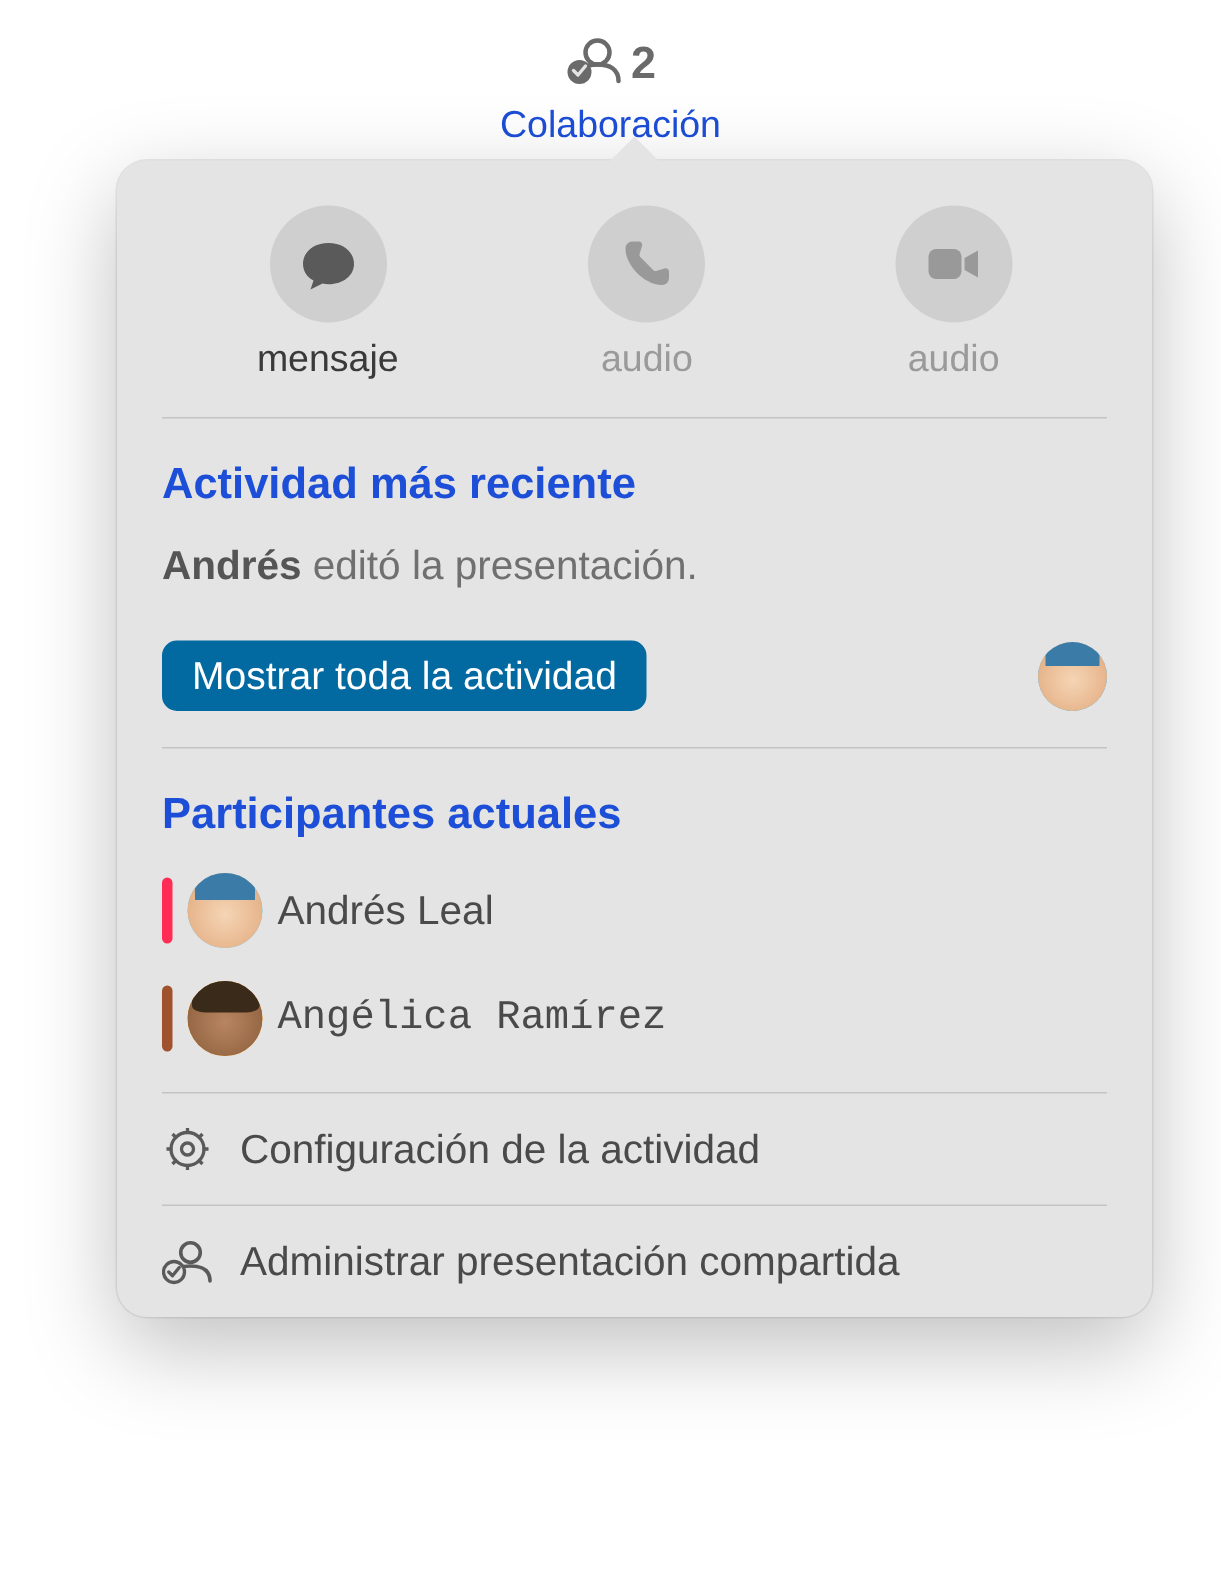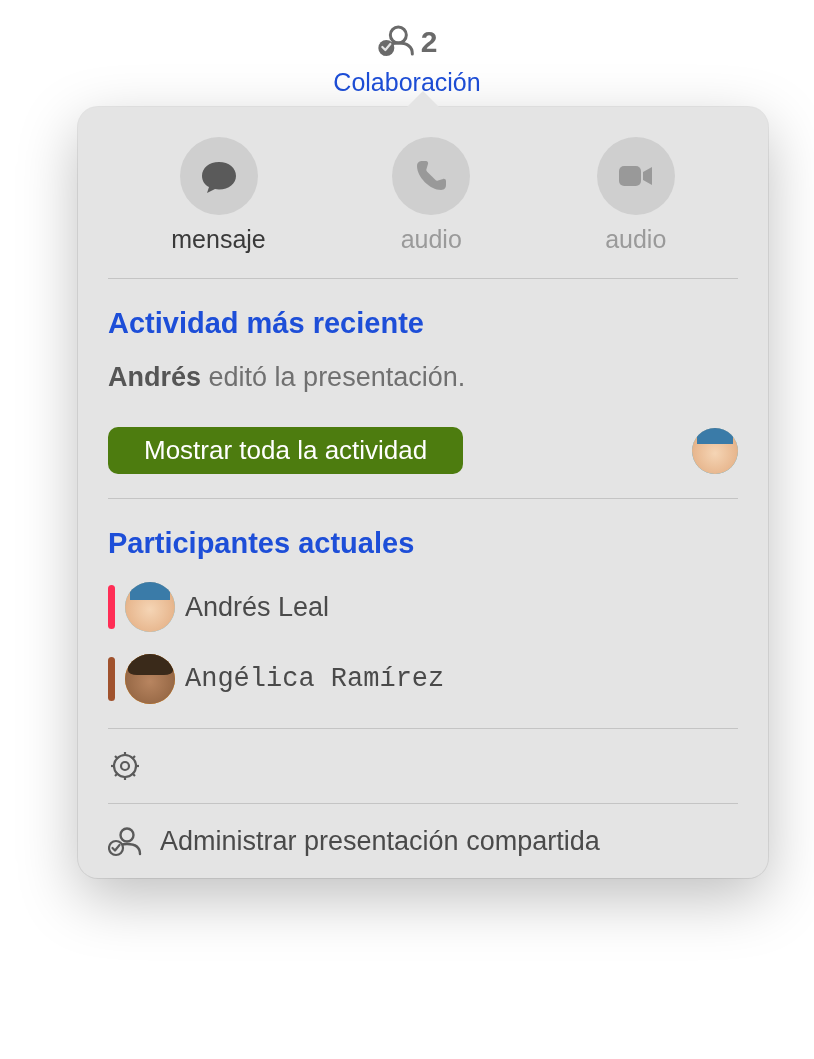--- a/index.html
+++ b/index.html
@@ -136,25 +136,25 @@
       color: #555;
     }
     
     .show-all-row {
       display: flex;
       align-items: center;
       justify-content: space-between;
     }
     
     .show-all-btn {
-      background: #4d7c0f;
+      background: #0369a1;
       color: #fff;
       font-size: 26px;
       font-weight: 500;
-      padding: 8px 36px;
+      padding: 8px 20px;
       border-radius: 10px;
       border: none;
       cursor: pointer;
     }
     
     .editor-avatar {
       width: 46px;
       height: 46px;
       border-radius: 50%;
       background: linear-gradient(180deg, #5ac8fa 0%, #34aadc 100%);
@@ -353,20 +353,21 @@
           <line x1="17" y1="27" x2="17" y2="31"></line>
           <line x1="3" y1="17" x2="7" y2="17"></line>
           <line x1="27" y1="17" x2="31" y2="17"></line>
           <line x1="7" y1="7" x2="10" y2="10"></line>
           <line x1="24" y1="24" x2="27" y2="27"></line>
           <line x1="27" y1="7" x2="24" y2="10"></line>
           <line x1="10" y1="24" x2="7" y2="27"></line>
         </g>
       </svg>
     </span>
+    <span class="footer-label">Configuración de la actividad</span>
   </div>
 
   <div class="divider"></div>
 
   <div class="footer-item">
     <span class="footer-icon">
       <svg width="34" height="34" viewBox="0 0 34 34" fill="none">
         <circle cx="19" cy="11" r="6.5" stroke="#5a5a5a" stroke-width="2.4"></circle>
         <path d="M6 30 C6 23 11 20 19 20 C27 20 32 23 32 30" stroke="#5a5a5a" stroke-width="2.4" stroke-linecap="round"></path>
         <circle cx="8" cy="24" r="7" fill="#e4e4e4" stroke="#5a5a5a" stroke-width="2.2"></circle>

